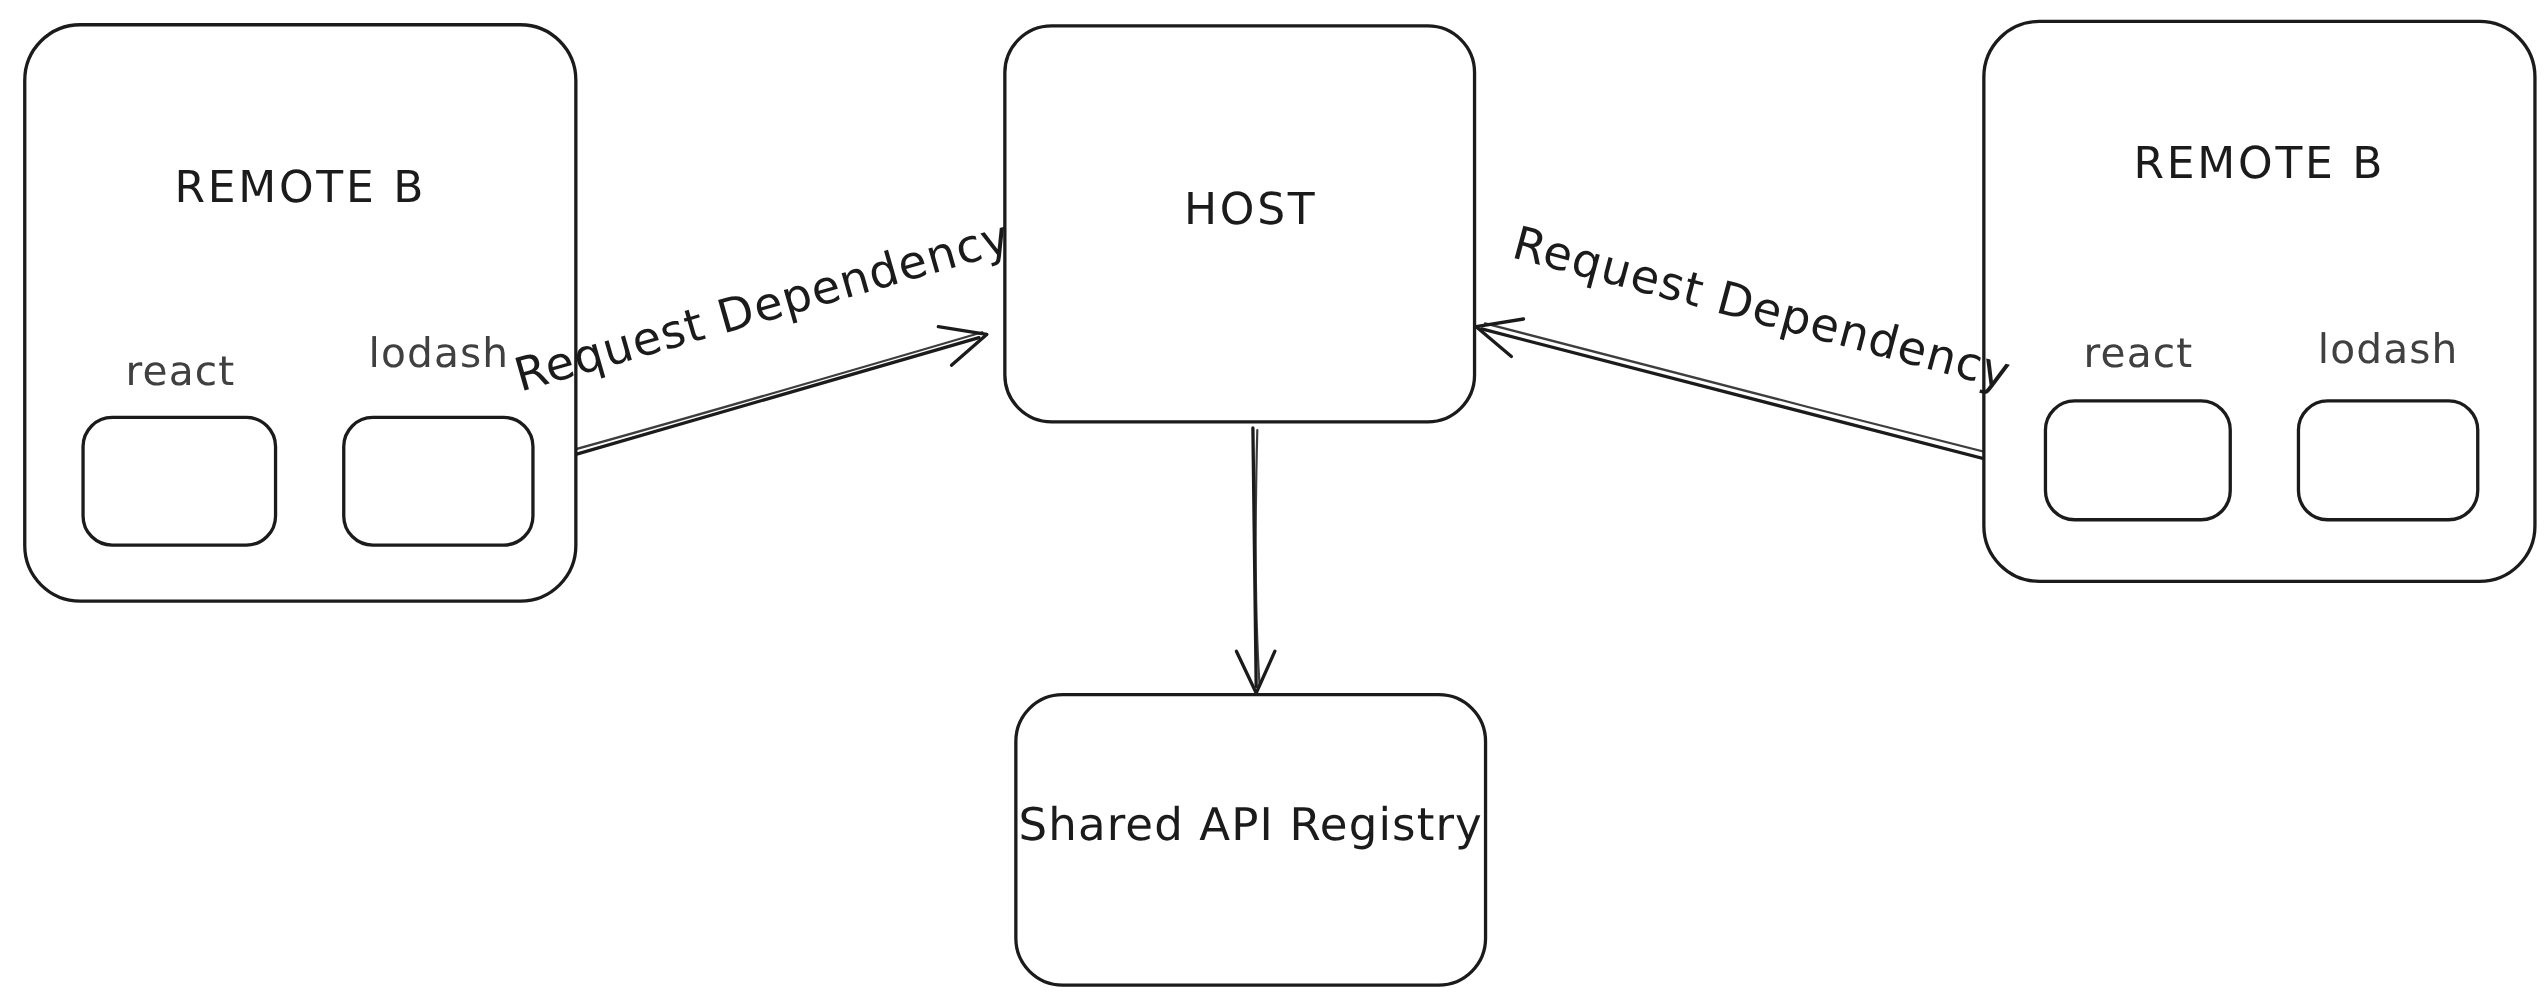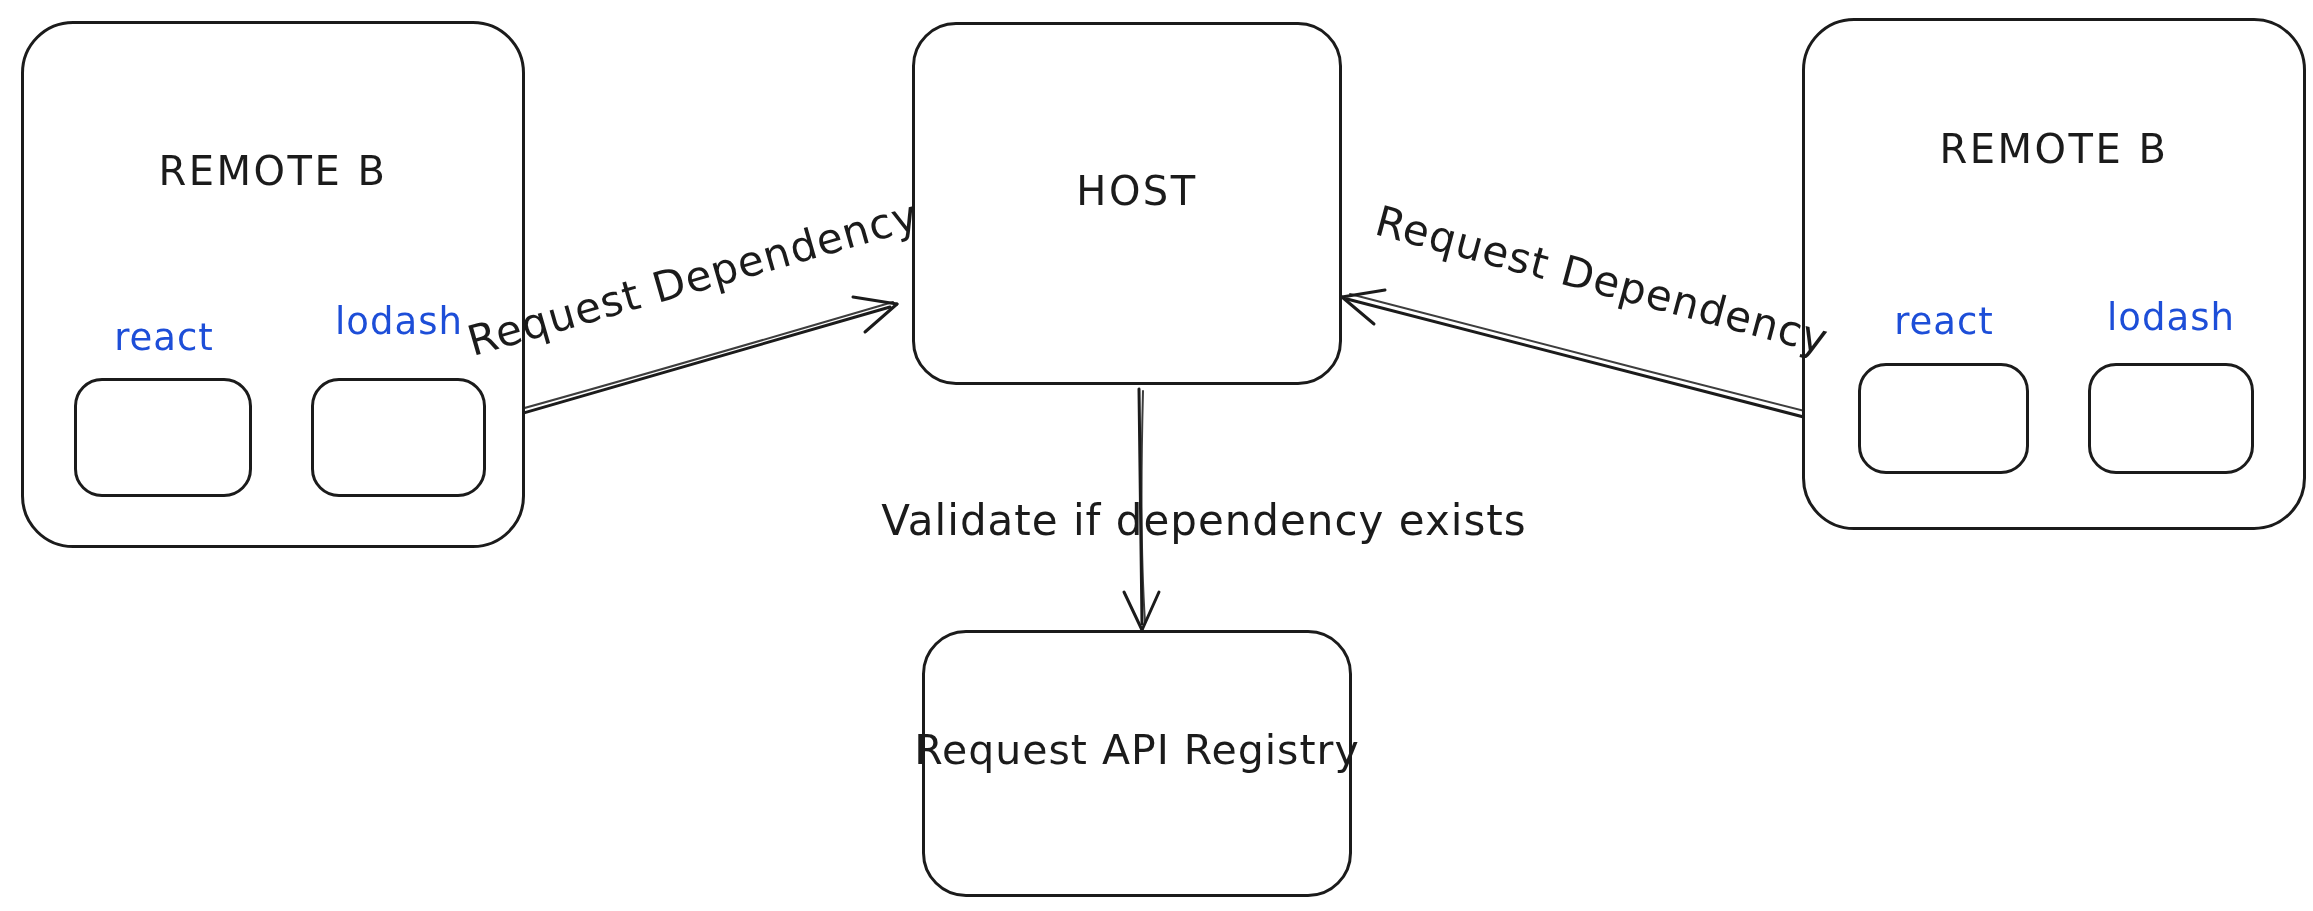--- a/index.html
+++ b/index.html
@@ -31,21 +31,21 @@
     font-size: 40px;
     letter-spacing: 2.5px;
     color: #1b1b1b;
     white-space: nowrap;
   }
   .pkg-label {
     position: absolute;
     text-align: center;
     font-size: 37px;
     letter-spacing: 1px;
-    color: #1d4ed8;
+    color: #404040;
     white-space: nowrap;
     transform: translateX(-50%);
   }
   .edge-label {
     position: absolute;
     font-size: 42px;
     letter-spacing: 1px;
     color: #1b1b1b;
     white-space: nowrap;
     transform-origin: center center;
@@ -110,19 +110,18 @@
   <div class="node-title" style="left:912px; top:168px; width:450px;">HOST</div>
 
   <div class="node big" style="left:1802px; top:18px; width:504px; height:512px;"></div>
   <div class="node-title" style="left:1802px; top:126px; width:504px;">REMOTE B</div>
   <div class="pkg-label" style="left:1944px; top:300px;">react</div>
   <div class="node small" style="left:1858px; top:363px; width:171px; height:111px;"></div>
   <div class="pkg-label" style="left:2171px; top:296px;">lodash</div>
   <div class="node small" style="left:2088px; top:363px; width:166px; height:111px;"></div>
 
   <div class="node mid" style="left:922px; top:630px; width:430px; height:267px;"></div>
-  <div class="node-title" style="left:875px; top:726px; width:524px; font-size:41px; letter-spacing:1px;">Request API Registry</div>
+  <div class="node-title" style="left:875px; top:726px; width:524px; font-size:41px; letter-spacing:1px;">Shared API Registry</div>
 
   <div class="edge-label tilt-left" style="left:693px; top:278px;">Request Dependency</div>
   <div class="edge-label tilt-right" style="left:1602px; top:280px;">Request Dependency</div>
-  <div class="edge-label flat" style="left:1204px; top:520px;">Validate if dependency exists</div>
 
 </div>
 
 </body></html>

